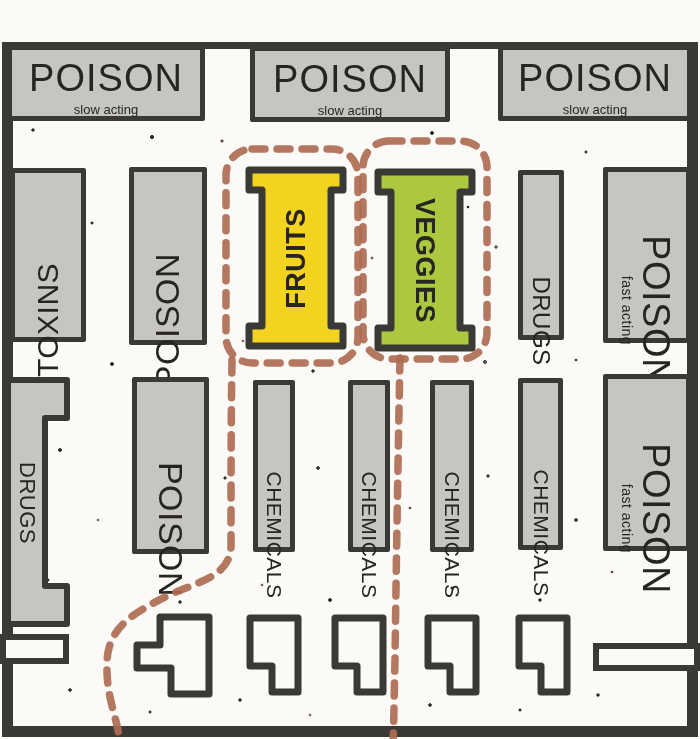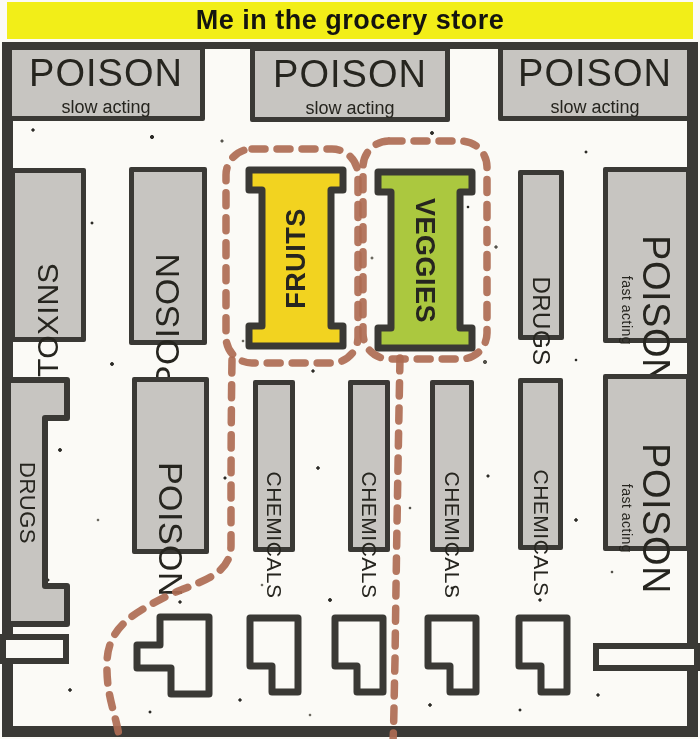--- a/index.html
+++ b/index.html
@@ -62,21 +62,21 @@
   }
   .wall{position:absolute;background:var(--wall,#3a3935);z-index:2;}
   .aisle{
     position:absolute;z-index:3;box-sizing:border-box;
     background:var(--aisle_gray,#c7c5c1);
     border:5px solid var(--wall,#3a3935);border-radius:2px;
     display:flex;align-items:flex-end;justify-content:center;
   }
   .shelf-inner{display:flex;flex-direction:column;align-items:center;line-height:1;gap:6px;}
   .shelf-label{font-size:38px;font-weight:500;letter-spacing:1px;}
-  .shelf-sub{font-size:18px;font-weight:500;}
+  .shelf-sub{font-size:13px;font-weight:500;}
   .vspan{white-space:nowrap;letter-spacing:.5px;}
   .ccw{transform:rotate(-90deg);}
   .cw{transform:rotate(90deg);}
   .stack{display:flex;flex-direction:column;align-items:center;gap:3px;line-height:1;}
   .overlay-label{position:absolute;z-index:5;display:flex;align-items:center;justify-content:center;}
   svg.plan{position:absolute;inset:0;z-index:4;pointer-events:none;}
   .ibeam{stroke:var(--wall,#3a3935);stroke-width:7;stroke-linejoin:round;}
   .fruits-fill{fill:var(--fruits_yellow,#f2d320);}
   .veggies-fill{fill:var(--veggies_green,#abc83f);}
   .counter{fill:var(--counter_white,#fbfaf6);stroke:var(--wall,#3a3935);stroke-width:7;stroke-linejoin:round;}
@@ -84,23 +84,20 @@
   .bracket{fill:var(--aisle_gray,#c7c5c1);stroke:var(--wall,#3a3935);stroke-width:6;stroke-linejoin:round;}
   .route{fill:none;stroke:var(--path_brown,#ae6b52);stroke-width:7.5;stroke-dasharray:13 12;stroke-linecap:round;opacity:.92;}
 </style>
 </head>
 <body>
 
 <div class="stage">
 
   <div class="speckles"></div>
 
-  <div class="banner">
-    <span>Me in the grocery store</span>
-  </div>
 
   <div class="wall" style="left:2px;top:42px;width:696px;height:7px;"></div>
   <div class="wall" style="left:2px;top:42px;width:11px;height:695px;"></div>
   <div class="wall" style="left:687px;top:42px;width:11px;height:695px;"></div>
   <div class="wall" style="left:2px;top:726px;width:696px;height:11px;"></div>
 
   <div class="aisle" style="left:7px;top:45px;width:198px;height:76px;">
     <div class="shelf-inner">
       <span class="shelf-label">POISON</span>
       <span class="shelf-sub">slow acting</span>

